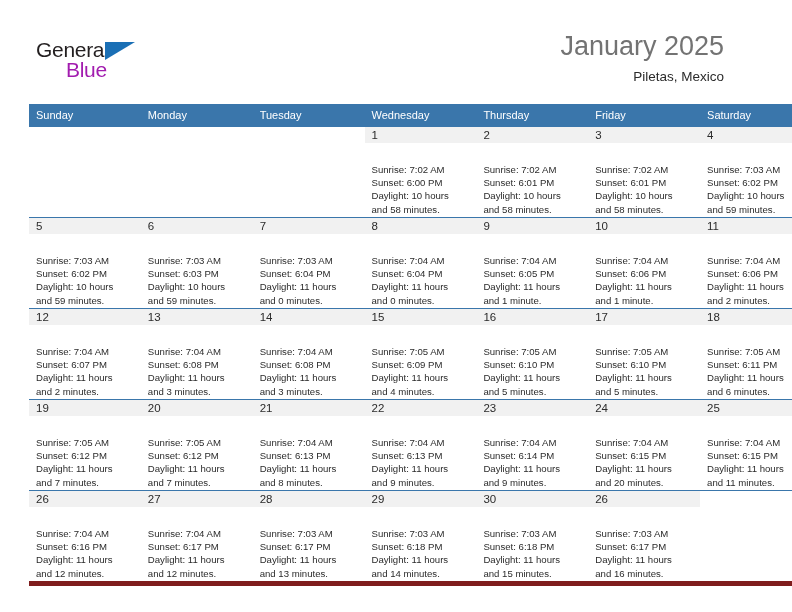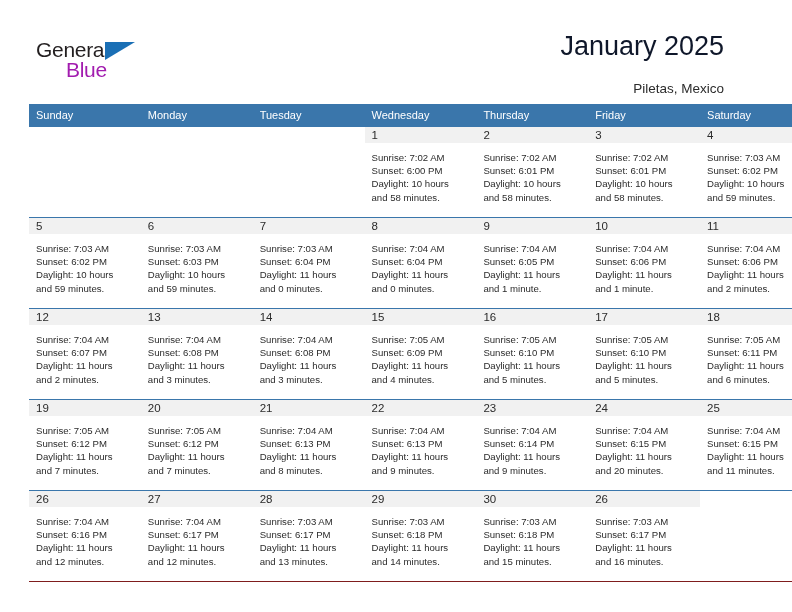--- a/index.html
+++ b/index.html
@@ -64,30 +64,30 @@
     font-family: "Liberation Sans", sans-serif;
   }
   .title-block {
     position: absolute;
     right: 36px;
     top: 30px;
     text-align: right;
   }
   .month-title {
     font-size: 27px;
-    color: #0f172a;
+    color: #737373;
     line-height: 32px;
     font-weight: normal;
     white-space: nowrap;
   }
   .location {
     font-size: 13.5px;
     color: #2b2b2b;
     line-height: 18px;
-    margin-top: 18px;
+    margin-top: 6px;
     white-space: nowrap;
   }
 
   
   .calendar {
     position: absolute;
     left: 29px;
     top: 104px;
     width: 734px;
   }
@@ -112,39 +112,39 @@
     padding: 0;
     border: none;
     height: 90px;
     width: 104.85px;
     background: #ffffff;
   }
   tr.week-row td {
     border-bottom: 1px solid #3a76ab;
   }
   tr.week-row:last-child td {
-    border-bottom: 1px solid #7f1d1d;
+    border-bottom: 5px solid #7f1d1d;
   }
   .cell {
     position: relative;
     height: 89px;
     box-sizing: border-box;
   }
   .cell.filled .daynum-band {
     background: #f1f1f1;
   }
   .daynum-band {
     height: 16px;
     line-height: 16px;
     padding-left: 7px;
     font-size: 11.5px;
     color: #2b2b2b;
   }
   .cell-lines {
-    padding: 8px 5px 0 7px;
+    padding: 20px 5px 0 7px;
     font-size: 9.6px;
     line-height: 13.2px;
     color: #2b2b2b;
   }
   .cell-lines div {
     white-space: nowrap;
   }
   .cell.none .daynum-band {
     background: transparent;
   }

